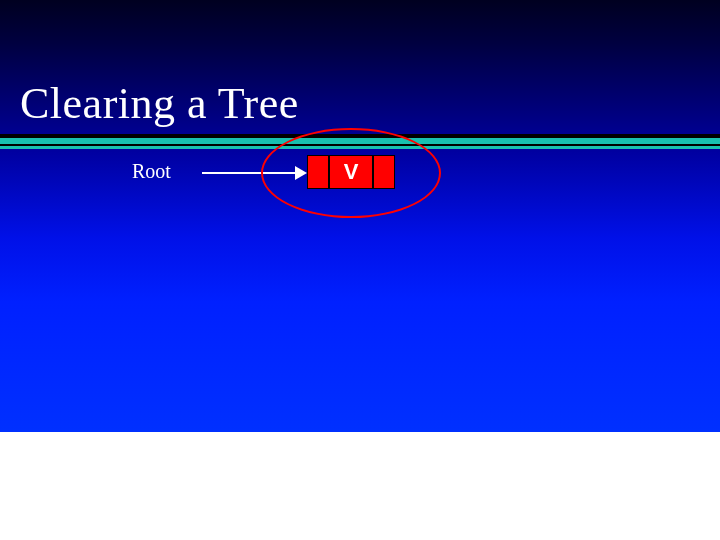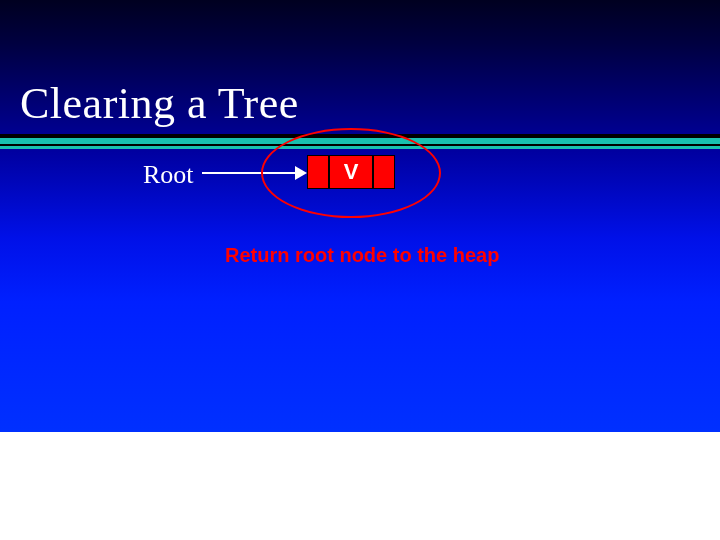--- a/index.html
+++ b/index.html
@@ -38,23 +38,23 @@
     top: 134px;
     width: 720px;
   }
   .rule1 { height: 4px; background: #000; }
   .rule2 { height: 6px; background: #18c0b0; }
   .rule3 { height: 2px; background: #000; }
   .rule4 { height: 3px; background: #18c0b0; }
 
   .root-label {
     position: absolute;
-    left: 143px;
+    left: 132px;
     top: 160px;
-    font-size: 26px;
+    font-size: 20px;
     color: #ffffff;
     font-family: "Times New Roman", Times, serif;
   }
 
   .arrow-line {
     position: absolute;
     left: 202px;
     top: 172px;
     width: 95px;
     height: 2px;
@@ -140,15 +140,14 @@
   <div class="node-box">
     <div class="node-cell cell-left"></div>
     <div class="node-cell cell-mid">
       <span class="node-value">V</span>
     </div>
     <div class="node-cell cell-right"></div>
   </div>
 
   <div class="ellipse"></div>
 
-  <div class="caption">Return root node to the heap</div>
 
 </div>
 
 </body></html>

